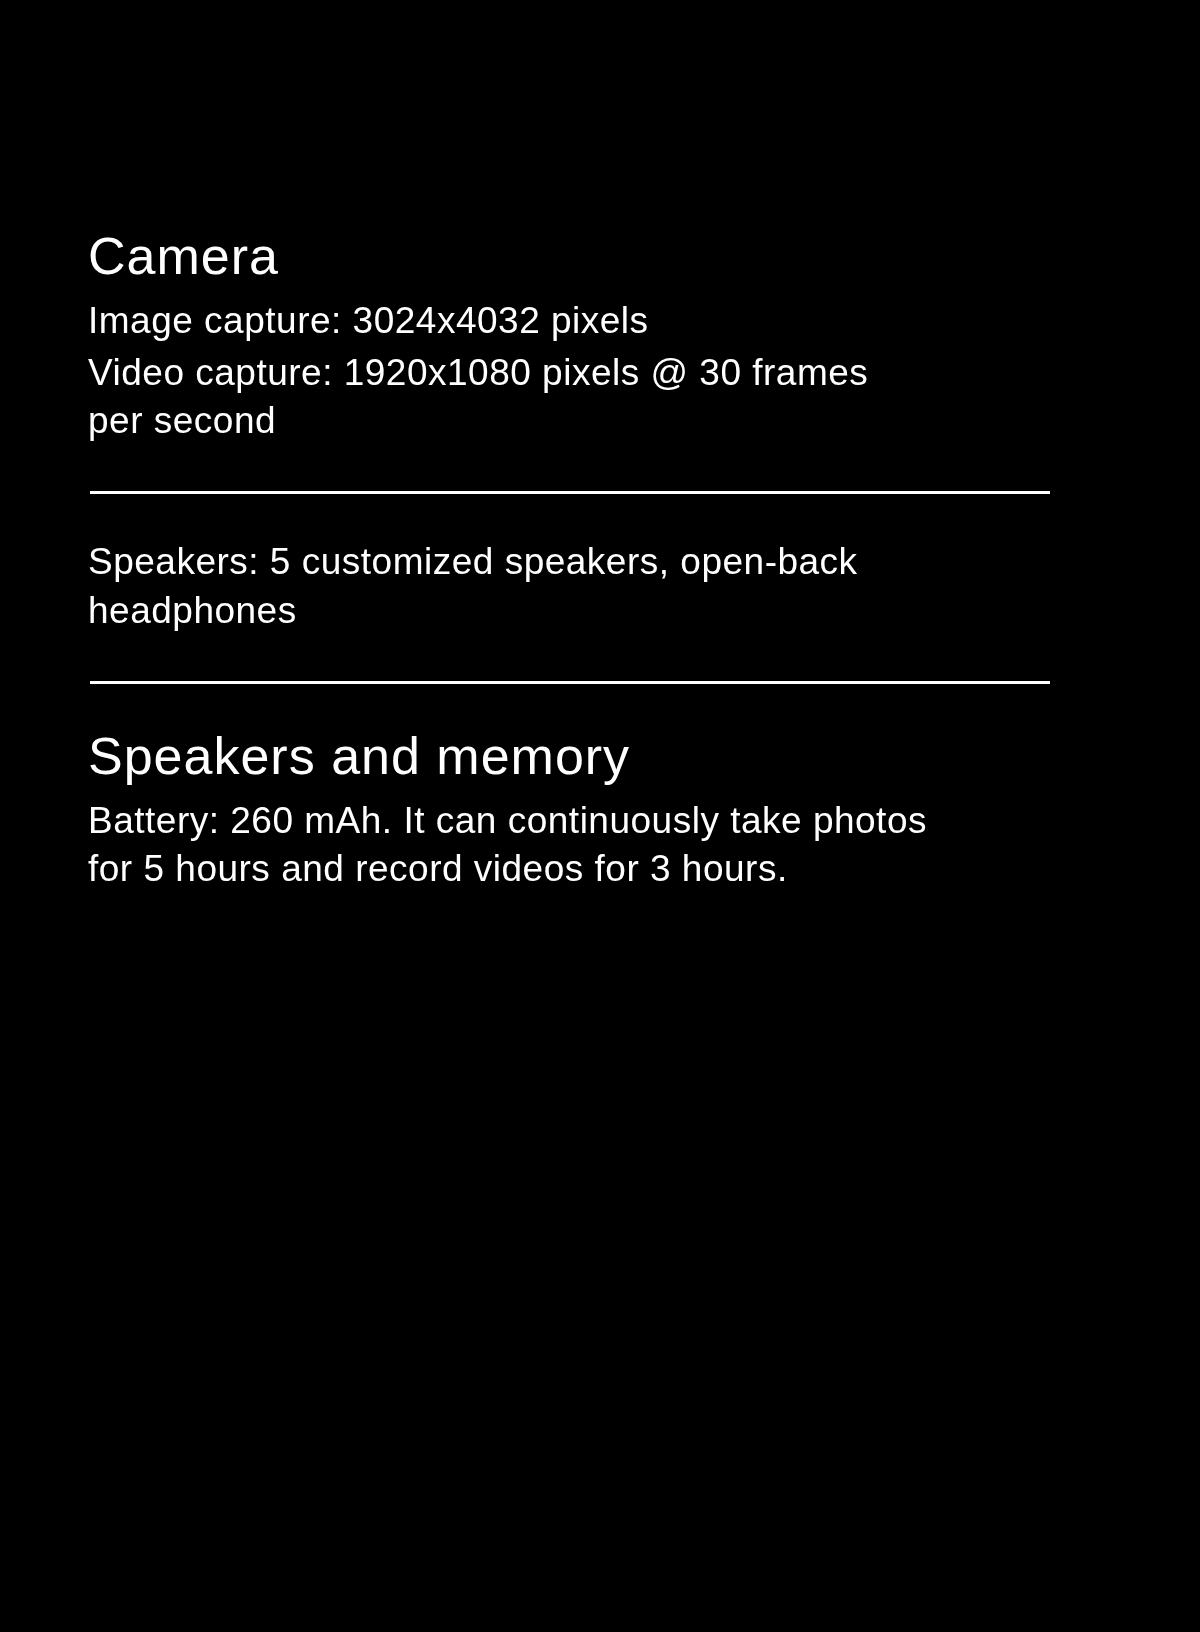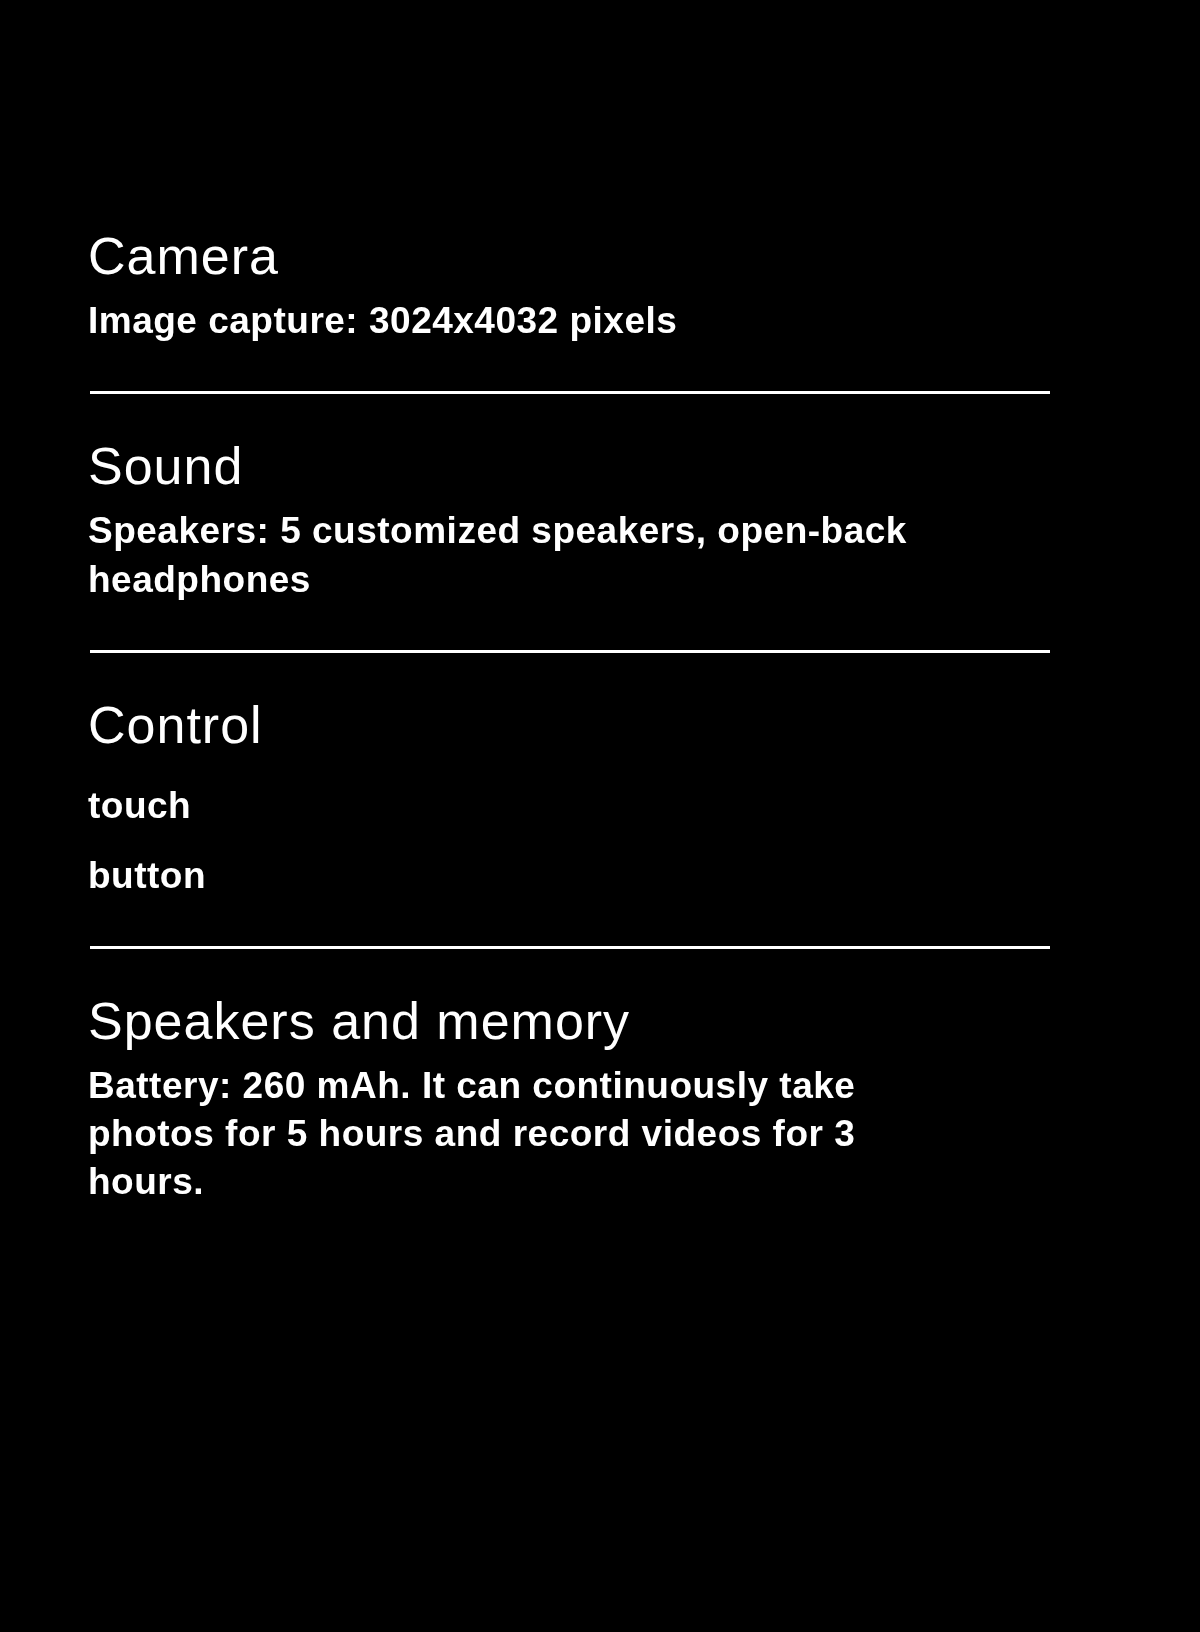--- a/index.html
+++ b/index.html
@@ -25,21 +25,21 @@
   }
   .heading {
     font-size: 52px;
     font-weight: 400;
     line-height: 1.1;
     margin: 0 0 12px 0;
     letter-spacing: 1px;
   }
   .spec-line {
     font-size: 37px;
-    font-weight: 700;
+    font-weight: 400;
     line-height: 1.3;
     margin: 0 0 4px 0;
     max-width: 985px;
     letter-spacing: 0.5px;
   }
   .control-line {
     margin: 0 0 22px 0;
   }
   .section-control .heading {
     margin-bottom: 28px;
@@ -52,34 +52,28 @@
   }
 </style>
 </head>
 <body>
 
 <div class="page">
 
   <div class="section section-camera">
     <h2 class="heading">Camera</h2>
     <p class="spec-line">Image capture: 3024x4032 pixels</p>
+    <p class="spec-line">Video capture: 1920x1080 pixels @ 30 frames per second</p>
     <hr class="divider">
   </div>
 
   <div class="section section-sound">
-    <h2 class="heading">Sound</h2>
     <p class="spec-line">Speakers: 5 customized speakers, open-back headphones</p>
     <hr class="divider">
   </div>
 
-  <div class="section section-control">
-    <h2 class="heading">Control</h2>
-    <p class="spec-line control-line">touch</p>
-    <p class="spec-line control-line">button</p>
-    <hr class="divider">
-  </div>
 
   <div class="section section-batteries">
     <h2 class="heading">Speakers and memory</h2>
     <p class="spec-line">Battery: 260 mAh. It can continuously take photos for 5 hours and record videos for 3 hours.</p>
   </div>
 
 </div>
 
 </body></html>

